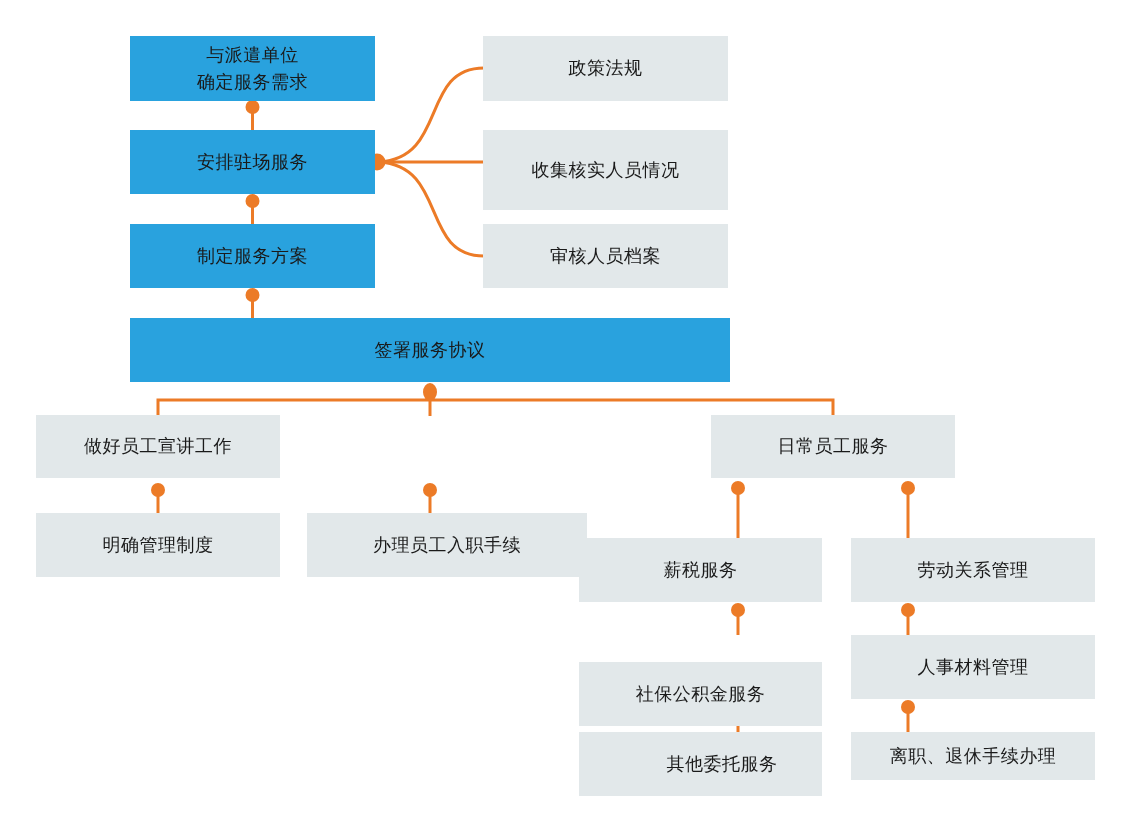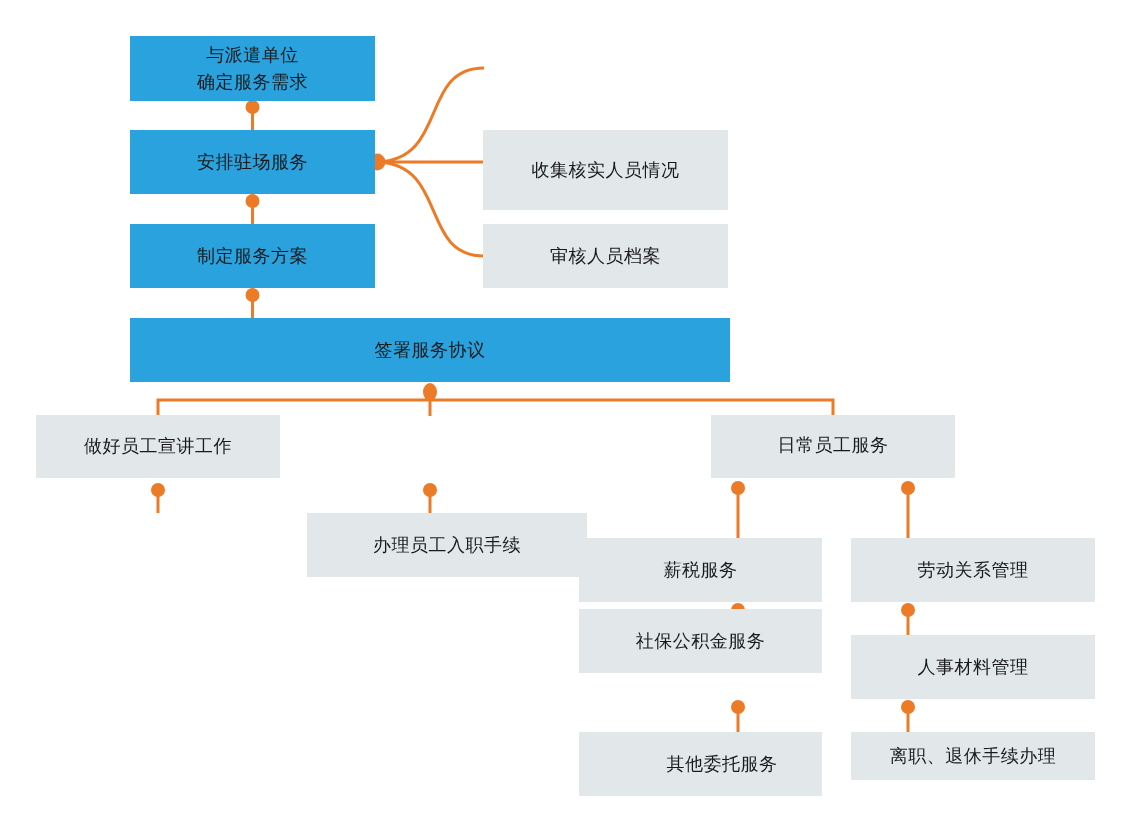--- a/index.html
+++ b/index.html
@@ -98,46 +98,52 @@
   <div class="node blue" style="left:130px; top:130px; width:245px; height:64px;">
     <span>安排驻场服务</span>
   </div>
   <div class="node blue" style="left:130px; top:224px; width:245px; height:64px;">
     <span>制定服务方案</span>
   </div>
   <div class="node blue" style="left:130px; top:318px; width:600px; height:64px;">
     <span>签署服务协议</span>
   </div>
 
+  <div class="node gray" style="left:483px; top:36px; width:245px; height:65px;">
+    <span>政策法规</span>
+  </div>
   <div class="node gray" style="left:483px; top:130px; width:245px; height:80px;">
     <span>收集核实人员情况</span>
   </div>
   <div class="node gray" style="left:483px; top:224px; width:245px; height:64px;text-align:center;">
     <span>审核人员档案</span>
   </div>
 
   <div class="node gray" style="left:36px; top:415px; width:244px; height:63px;">
     <span>做好员工宣讲工作</span>
   </div>
-  <div class="node gray" style="left:711px; top:415px; width:244px; height:63px;font-family:Liberation Mono, monospace;">
+  <div class="node gray" style="left:711px; top:415px; width:244px; height:63px;">
     <span>日常员工服务</span>
   </div>
 
+  <div class="node gray" style="left:36px; top:513px; width:244px; height:64px;">
+    <span>明确管理制度</span>
+  </div>
   <div class="node gray" style="left:307px; top:513px; width:280px; height:64px;">
     <span>办理员工入职手续</span>
   </div>
 
   <div class="node gray" style="left:579px; top:538px; width:243px; height:64px;">
     <span>薪税服务</span>
   </div>
   <div class="node gray" style="left:851px; top:538px; width:244px; height:64px;">
     <span>劳动关系管理</span>
   </div>
 
-  <div class="node gray" style="left:579px; top:609px; width:243px; height:64px;">
+  <div class="node gray" style="left:579px; top:662px; width:243px; height:64px;">
     <span>社保公积金服务</span>
   </div>
   <div class="node gray" style="left:851px; top:635px; width:244px; height:64px;">
     <span>人事材料管理</span>
   </div>
 
   <div class="node gray" style="left:579px; top:732px; width:243px; height:64px;padding-left:43px;">
     <span>其他委托服务</span>
   </div>
   <div class="node gray" style="left:851px; top:732px; width:244px; height:48px;">

